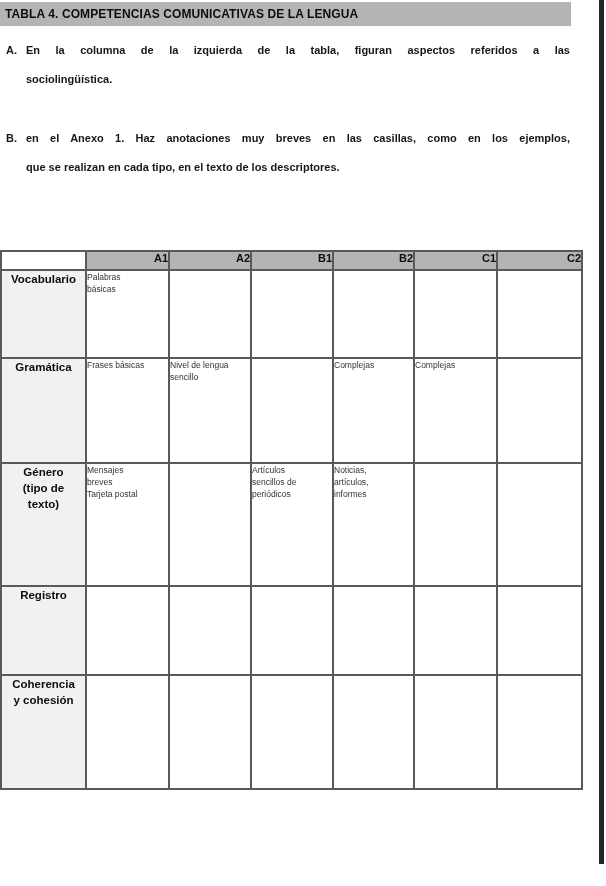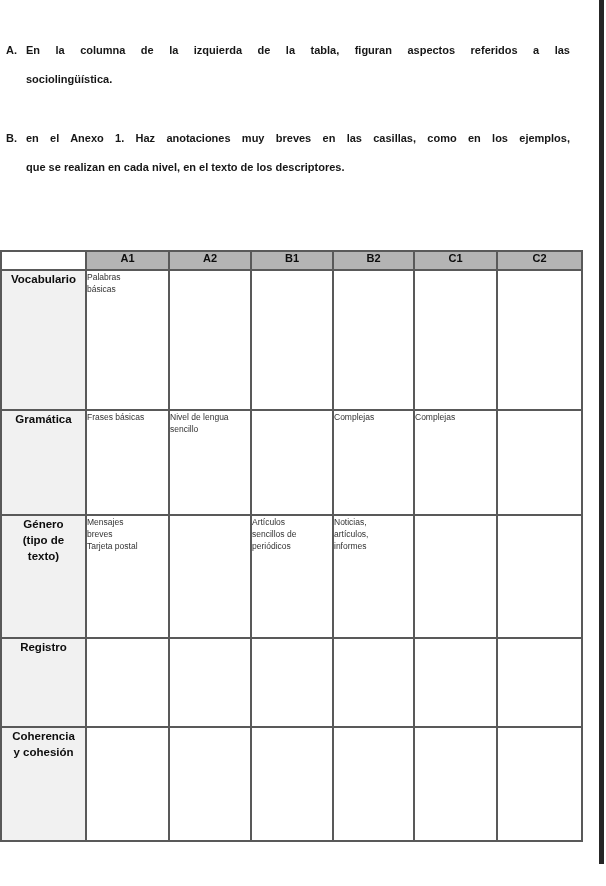--- a/index.html
+++ b/index.html
@@ -50,62 +50,65 @@
   }
   #comp-table td,#comp-table th{
     border:2px solid #595959;
     padding:0;box-sizing:border-box;
     vertical-align:top;overflow:hidden;
   }
   th.corner-cell{background:#ffffff;}
   th.level-header{
     background:#b4b4b4;
     font-weight:bold;font-size:11px;color:#0d0d0d;
-    text-align:center;vertical-align:middle;
+    text-align:right;vertical-align:middle;
   }
   td.row-header{
     background:#f1f1f1;
     font-weight:bold;font-size:11.5px;line-height:16px;color:#0d0d0d;
     text-align:center;vertical-align:middle;
     padding-bottom:20px;
     white-space:pre-line;
   }
   td.data-cell{
     background:#ffffff;
     font-size:8.5px;line-height:12px;color:#333333;
     padding:3px 2px 0 5px;
     white-space:pre-line;
     text-align:left;
   }
   tr.hdr-row{height:19px;}
-  tr.r0{height:140px;}
+  tr.r0{height:88px;}
   tr.r1{height:105px;}
   tr.r2{height:123px;}
   tr.r3{height:89px;}
   tr.r4{height:114px;}
 </style>
 </head>
 <body>
 
 <div id="page">
 
+  <div id="title-bar">
+    <span>TABLA 4. COMPETENCIAS COMUNICATIVAS DE LA LENGUA</span>
+  </div>
 
   <div class="para" id="para-a">
     <span class="para-label">A.</span>
     <div class="para-lines">
       <div class="jline">En la columna de la izquierda de la tabla, figuran aspectos referidos a las</div>
       <div class="jline-last">sociolingüística.</div>
     </div>
   </div>
 
   <div class="para" id="para-b">
     <span class="para-label">B.</span>
     <div class="para-lines">
       <div class="jline">en el Anexo 1. Haz anotaciones muy breves en las casillas, como en los ejemplos,</div>
-      <div class="jline-last">que se realizan en cada nivel, en el texto de los descriptores.</div>
+      <div class="jline-last">que se realizan en cada tipo, en el texto de los descriptores.</div>
     </div>
   </div>
 
   <table id="comp-table">
     <colgroup>
       <col style="width:85px">
         <col style="width:83px">
         <col style="width:82px">
       <col style="width:82px">
         <col style="width:81px">

